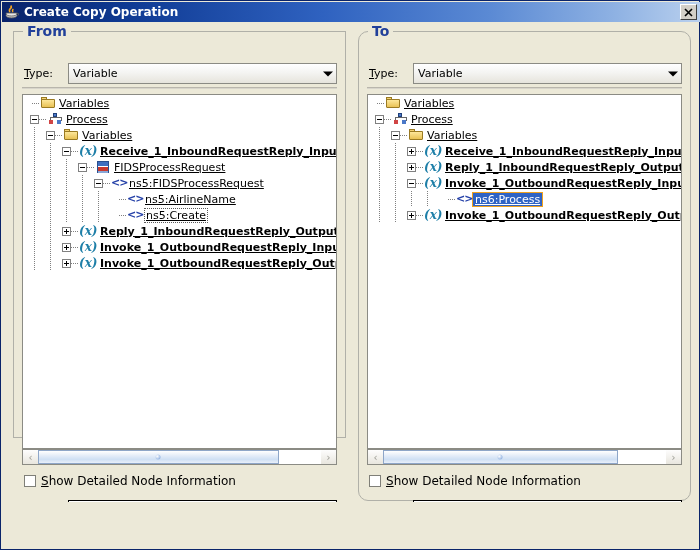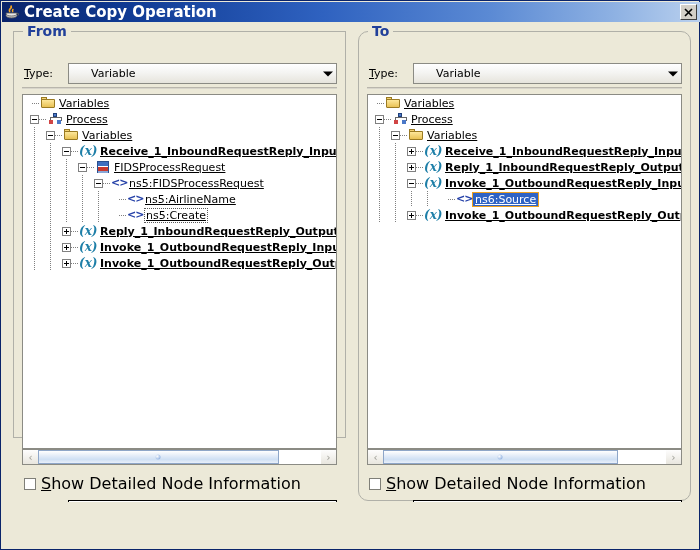--- a/index.html
+++ b/index.html
@@ -21,21 +21,21 @@
   #titlebar {
     position: absolute; left:1px; top:1px; width:698px; height:20px;
     background: linear-gradient(to right, #0a246a 0%, #0f3a93 18%, #2f62c0 46%, #5b8ad4 70%, #8fb2e3 88%, #b9d0ee 100%);
     display: flex; align-items: center;
   }
   #titlebar .tb-icon {
     width: 16px; height: 16px; margin-left: 2px; margin-right: 4px;
     position: relative; flex: none;
   }
   #titlebar .tb-title {
-    color: #ffffff; font-weight: bold; font-size: 15px;
+    color: #ffffff; font-weight: bold; font-size: 12px;
     font-family: "DejaVu Sans", "Liberation Sans", sans-serif;
     letter-spacing: 0px; white-space: nowrap;
   }
   #closebtn {
     position: absolute; right: 3px; top: 2px;
     width: 17px; height: 16px;
     background: #d4d0c8;
     border: 1px solid #ffffff;
     border-right-color: #404040; border-bottom-color: #404040;
     box-sizing: border-box;
@@ -68,21 +68,20 @@
     font-family: "DejaVu Sans", "Liberation Sans", sans-serif;
   }
   .type-label u { text-decoration: underline; }
   .combo {
     position: absolute; left: 46px; top: 0; right: 0; height: 21px;
     background: linear-gradient(to bottom,#ffffff 0%, #f4f4f2 45%, #e6e4dc 100%);
     border: 1px solid #8b8b84;
     box-sizing: border-box;
     display:flex; align-items:center;
     cursor: default;
-    padding-left: 18px;
   }
   .combo .combo-text {
     padding-left: 4px; font-size: 11px; color:#000;
     font-family: "DejaVu Sans", "Liberation Sans", sans-serif;
   }
   .combo .combo-arrow {
     position:absolute; right:3px; top:50%; transform: translateY(-50%);
     width:0;height:0;border-left:5px solid transparent;border-right:5px solid transparent;
     border-top:5px solid #000;
   }
@@ -217,21 +216,21 @@
     width:5px;height:5px;border-radius:50%;
     background: radial-gradient(circle at 35% 35%, #ffffff, #6f9ad8);
   }
 
   
   .cbrow { position:absolute; left:10px; top:442px; display:flex; align-items:center; }
   .cbox {
     width:12px;height:12px;background:#fff;border:1px solid #7f7f78;
     box-sizing:border-box; margin-right:5px; flex:none; cursor:default;
   }
-  .cblabel { font-size:16px; color:#000;
+  .cblabel { font-size:12px; color:#000;
     font-family:"DejaVu Sans","Liberation Sans",sans-serif; white-space:nowrap;}
   .cblabel u { text-decoration: underline; }
 
   
   .xrow { position:absolute; left:8px; top:468px; width:315px; height:22px; }
   .xlabel { position:absolute; left:2px; top:5px; font-size:11px; color:#000;
     font-family:"DejaVu Sans","Liberation Sans",sans-serif;}
   .xlabel u { text-decoration: underline; }
   .xfield {
     position:absolute; left:46px; top:0; right:0; height:21px;
@@ -476,21 +475,21 @@
           </div>
           <div class="trow">
             <span class="indent" style="width: 7px;"></span>
             <span class="indent v" style="width: 16px;"></span>
             <span class="indent v" style="width: 16px;"></span>
             <span class="indent v" style="width: 16px;"></span>
             <span class="indent v" style="width: 16px;"></span>
             <span class="exp-spacer"></span>
             <span class="dots"></span>
             <span class="ic ic-el" style="width: 15px;">&lt;&gt;</span>
-            <span class="lbl sel">ns6:Source</span>
+            <span class="lbl sel">ns6:Process</span>
           </div>
           <div class="trow bold">
             <span class="indent" style="width: 7px;"></span>
             <span class="indent v" style="width: 16px;"></span>
             <span class="indent v" style="width: 16px;"></span>
             <span class="exp plus"></span>
             <span class="dots"></span>
             <span class="ic ic-var" style="width: 18px;">(x)</span>
             <span class="lbl">Invoke_1_OutboundRequestReply_OutputVariable</span>
           </div>

